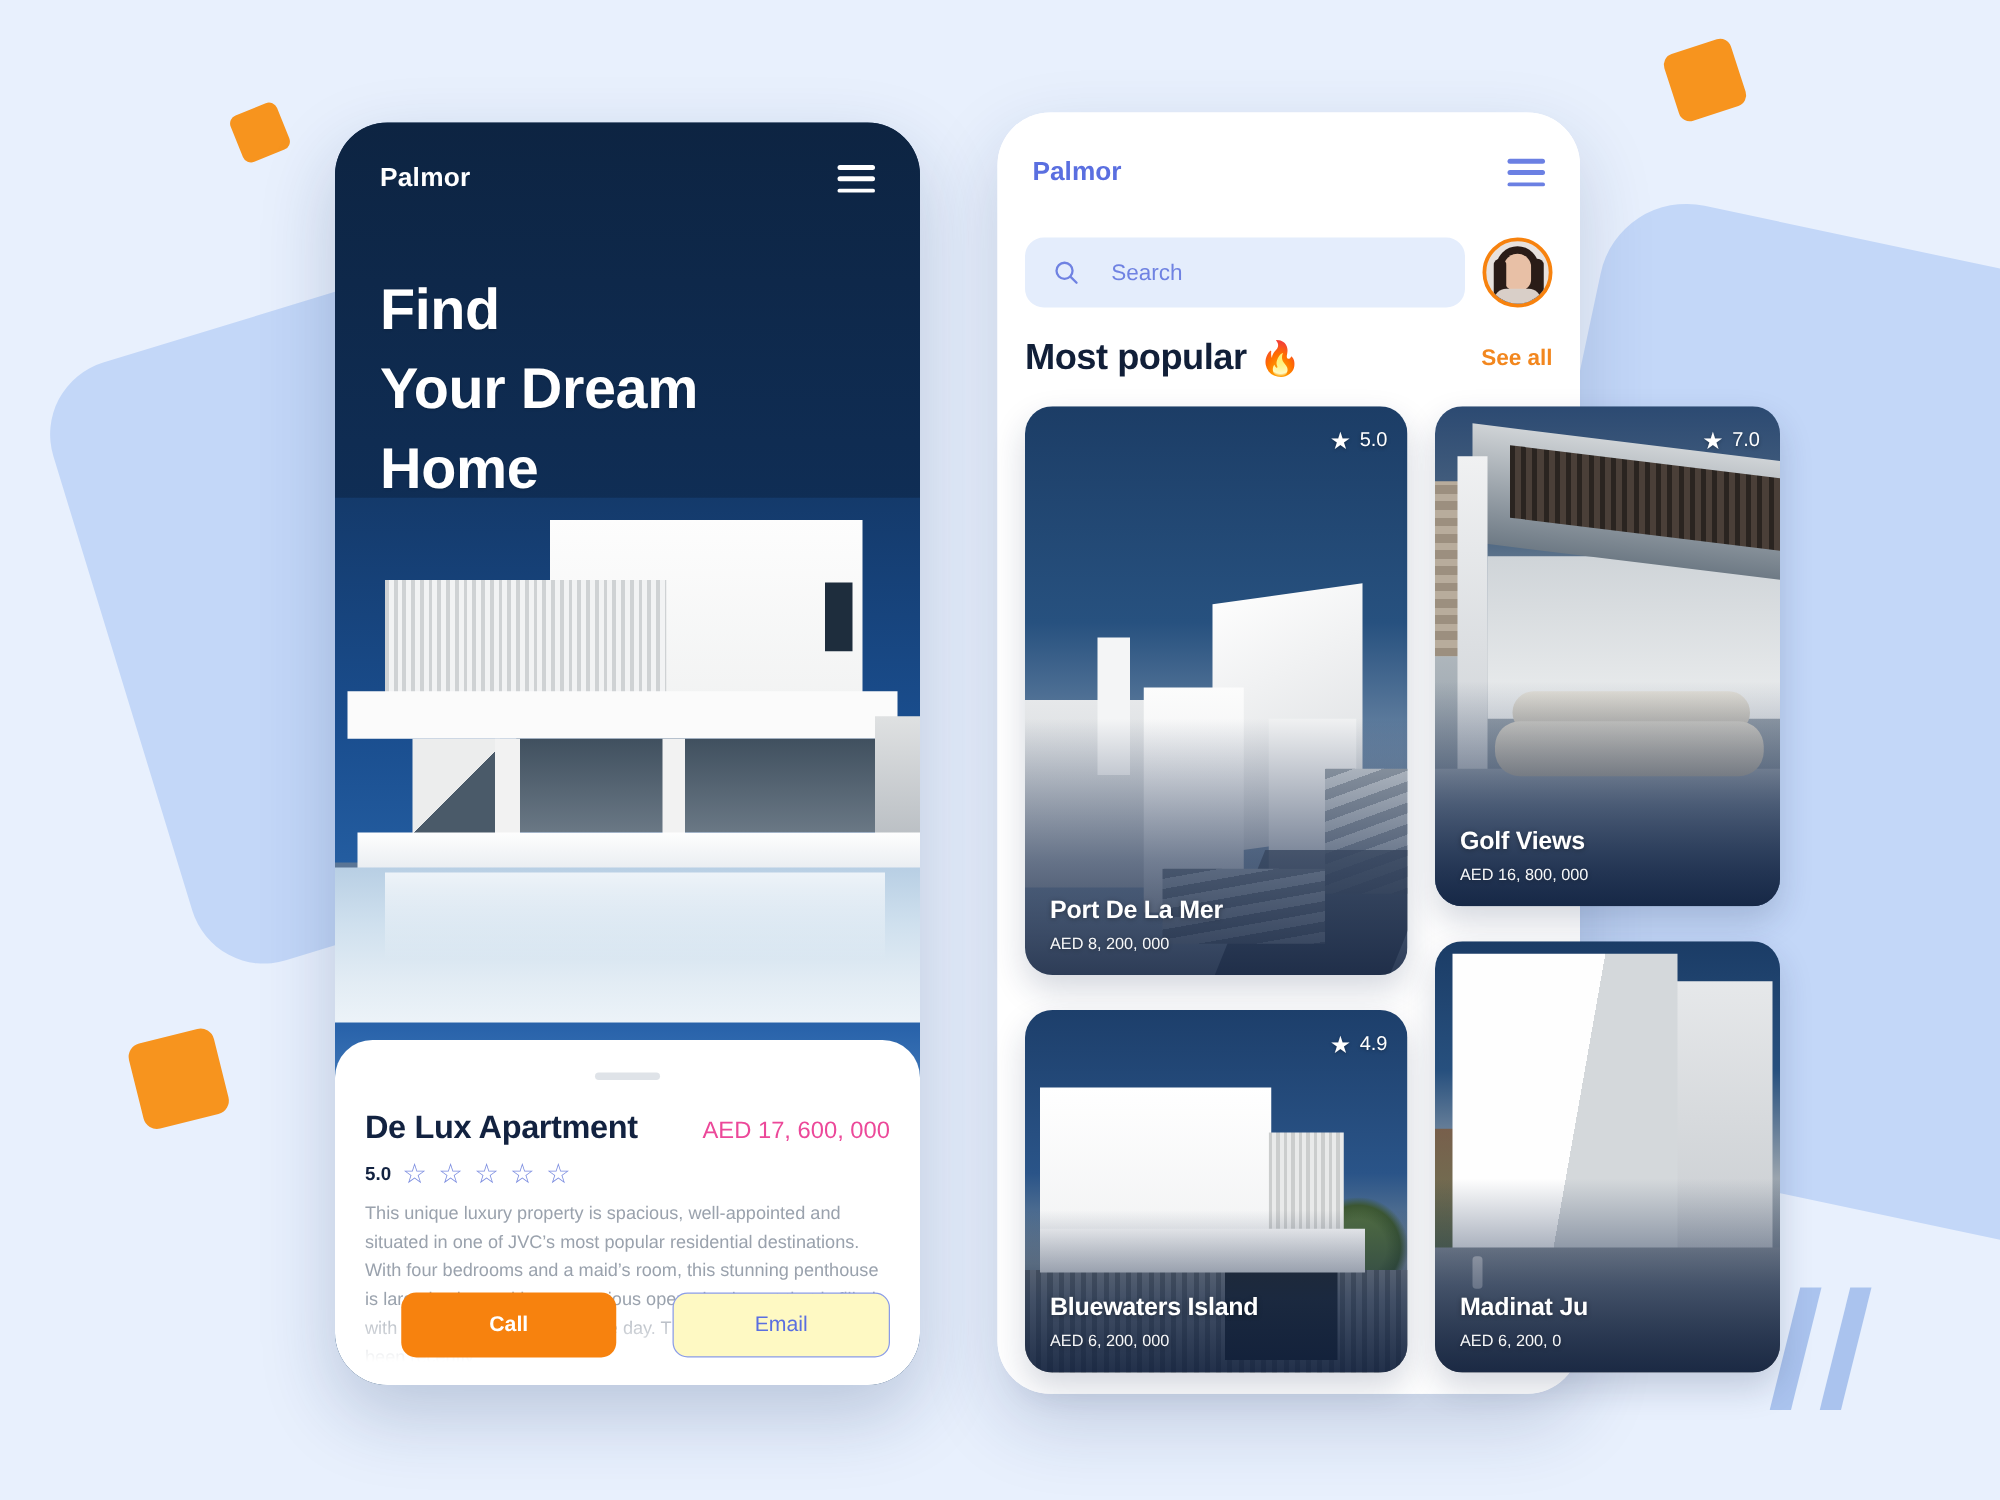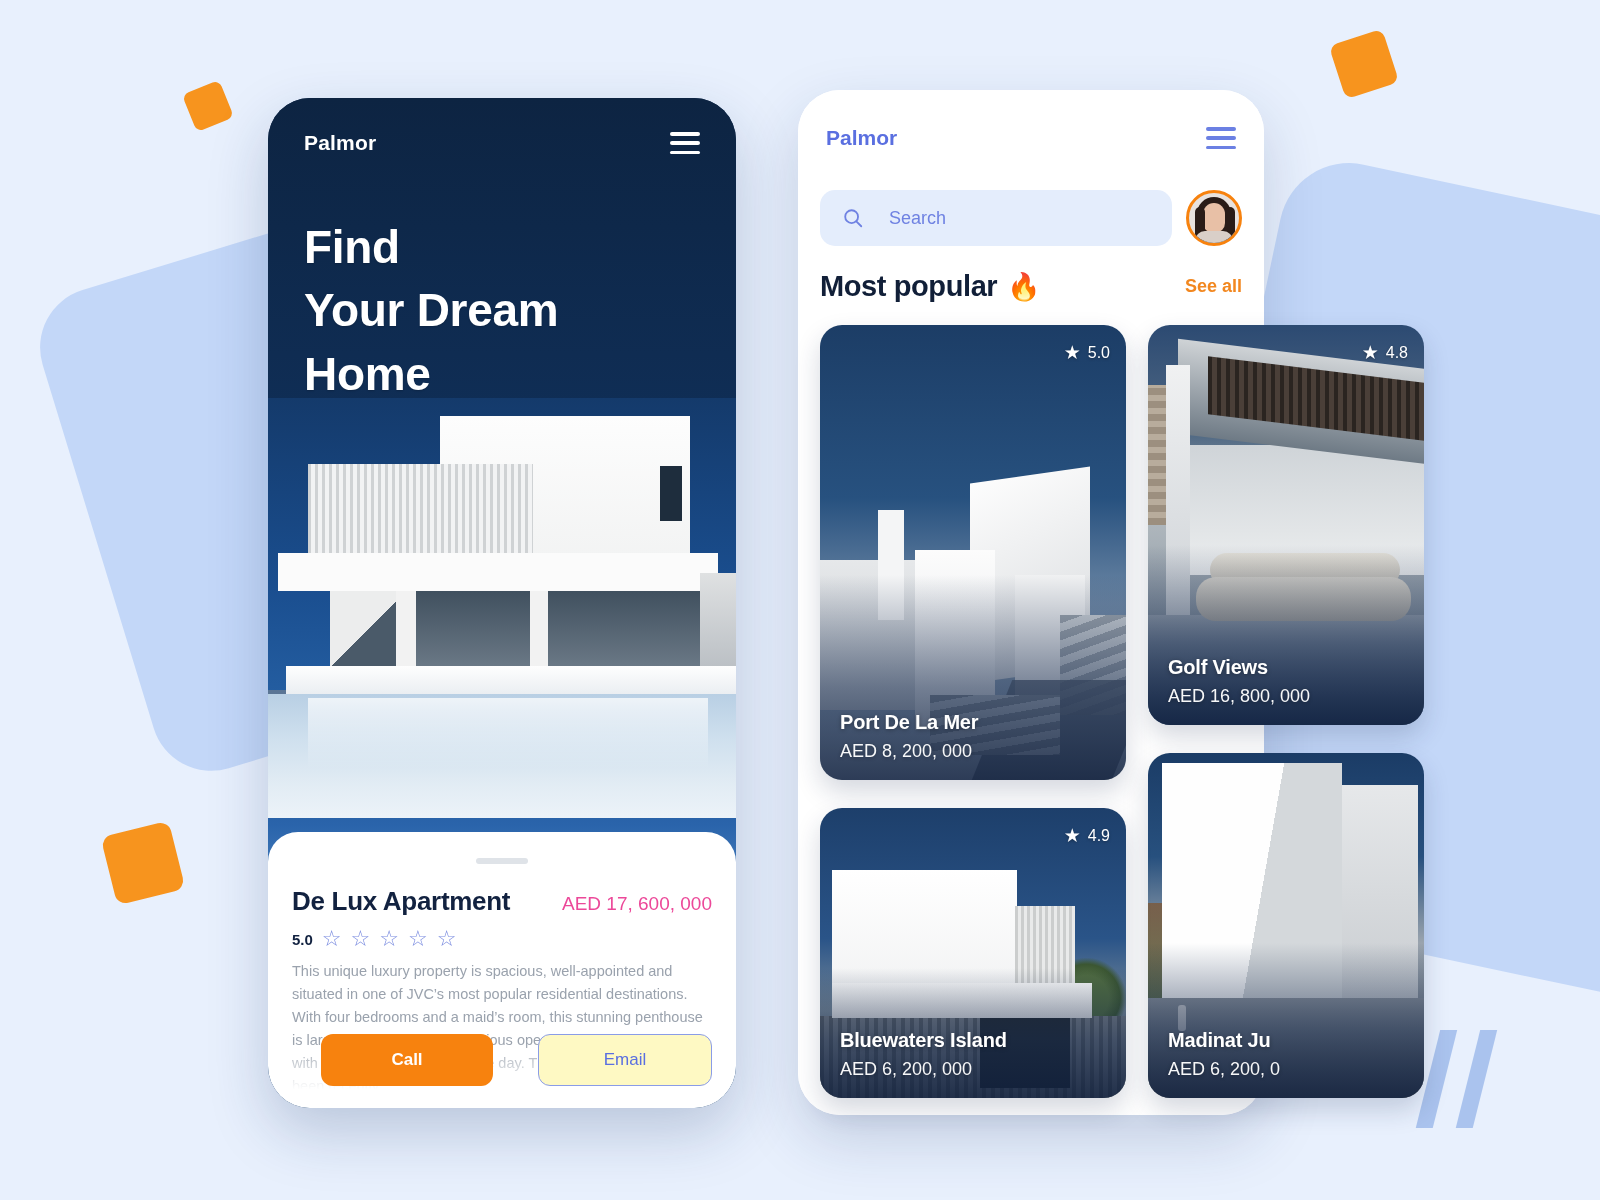--- a/index.html
+++ b/index.html
@@ -228,21 +228,21 @@
   }
   .pcard .rate {
     position: absolute; right: 16px; top: 16px;
     display: flex; align-items: center; gap: 7px;
     font-size: 16px; font-weight: 500;
     text-shadow: 0 1px 3px rgba(0,0,0,.35);
   }
   .pcard .rate .st { font-size: 19px; }
   .pcard .cap { position: absolute; left: 20px; bottom: 18px; }
   .pcard .cap .nm { font-size: 20px; font-weight: 700; letter-spacing: -.2px; text-shadow: 0 1px 4px rgba(0,0,0,.35); }
-  .pcard .cap .pr { font-size: 18px; margin-top: 7px; text-shadow: 0 1px 4px rgba(0,0,0,.35); opacity: .96; }
+  .pcard .cap .pr { font-size: 13px; margin-top: 7px; text-shadow: 0 1px 4px rgba(0,0,0,.35); opacity: .96; }
 
   
   #card-0 { left: 0;   top: 0;   width: 306px; height: 455px; }
   #card-1 { left: 328px; top: 0;   width: 276px; height: 400px; }
   #card-2 { left: 0;   top: 483px; width: 306px; height: 290px; z-index: 3; }
   #card-3 { left: 328px; top: 428px; width: 276px; height: 345px; }
 
   
   .ph-pdlm { background: linear-gradient(180deg,#1c3d66 0%, #27517f 38%, #6f89a6 62%, #b9c4cf 100%); }
   .ph-pdlm .b1 { position: absolute; left: 150px; top: 150px; width: 120px; height: 200px; background: linear-gradient(160deg,#fdfdfd,#d7dadd); transform: skewY(-8deg); }
@@ -432,21 +432,21 @@
         <div class="roof"></div>
         <div class="roofslat"></div>
         <div class="wallL"></div>
         <div class="floor"></div>
         <div class="cush1"></div>
         <div class="cush2"></div>
       </div>
       <div class="grad-bottom"></div>
       <div class="rate">
         <span class="st">★</span>
-        <span>4.8</span>
+        <span>7.0</span>
       </div>
       <div class="cap">
         <div class="nm">Golf Views</div>
         <div class="pr">AED 16, 800, 000</div>
       </div>
     </div>
 
     <div class="pcard" id="card-2">
       <div class="ph ph-blue">
         <div class="tree"></div>

